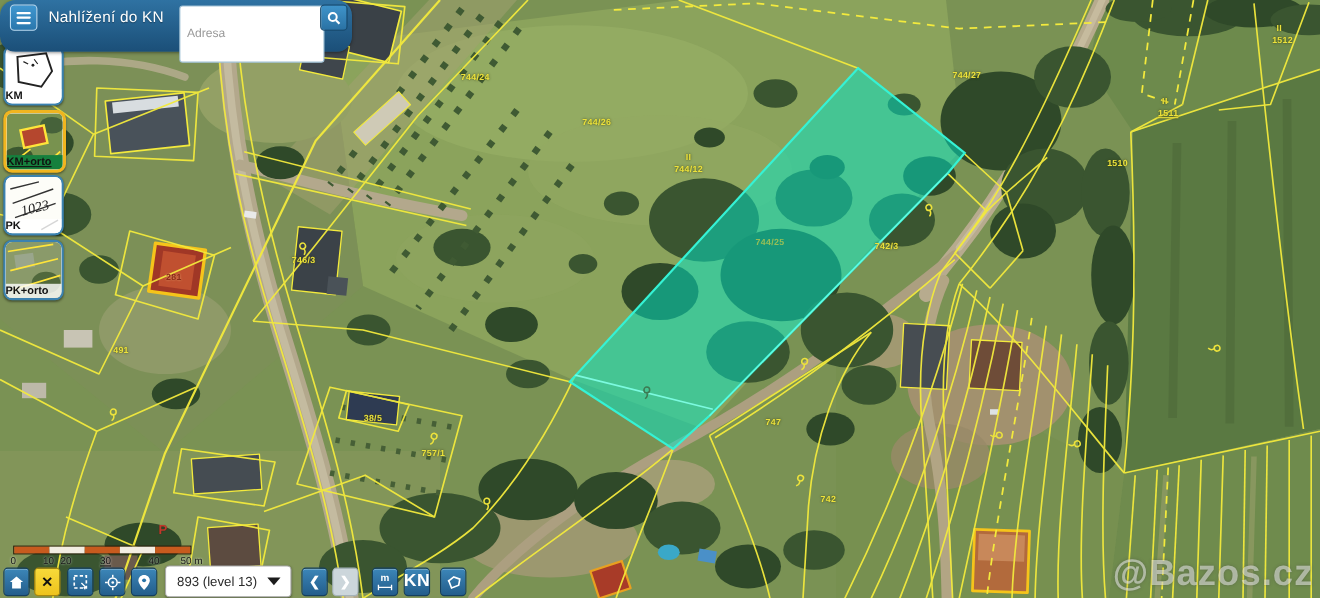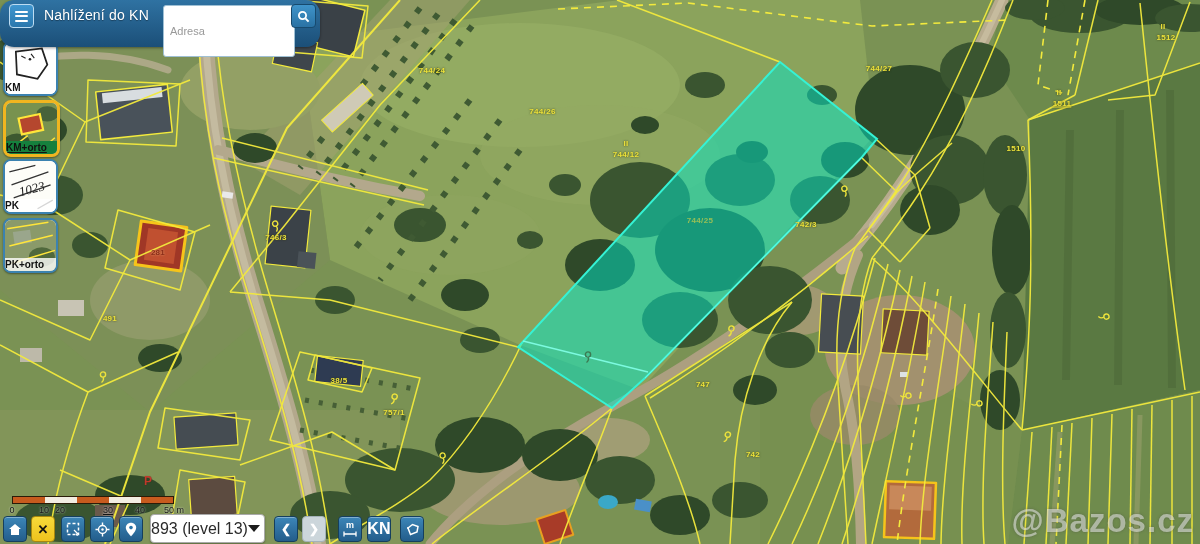--- a/index.html
+++ b/index.html
@@ -51,21 +51,21 @@
   .tb.yellow{width:24px;background:linear-gradient(#f7da3a,#eec31d);border:1px solid #a8880e;
     color:#111;font-weight:bold;font-size:13px;}
   .tb.gray{width:24px;background:#ccd6db;border:1px solid #a4b2b9;color:#fff;}
   .tb.chev{font-size:12px;font-weight:bold;}
   .kn-label{font-size:16px;font-weight:bold;color:#fff;letter-spacing:.3px;}
   .micon{display:flex;flex-direction:column;align-items:center;line-height:1;}
   .micon span{font-size:9px;font-weight:bold;color:#fff;margin-bottom:1px;}
   .zoomselect{position:absolute;left:150px;top:514px;width:113px;height:27px;background:#fff;
     border:1px solid #a9a9a9;border-radius:4px;z-index:30;cursor:pointer;
     display:flex;align-items:center;box-shadow:0 1px 2px rgba(0,0,0,.3);}
-  .zoomselect .val{font-size:16px;color:#2b2b2b;flex:1;white-space:nowrap;}
+  .zoomselect .val{font-size:12px;color:#2b2b2b;padding-left:10px;flex:1;white-space:nowrap;}
   .zoomselect .caret{width:0;height:0;border-left:6px solid transparent;border-right:6px solid transparent;
     border-top:7px solid #1c1c1c;margin-right:9px;}
 
   
   #map-labels{position:absolute;inset:0;z-index:10;pointer-events:none;}
   .plabel{position:absolute;transform:translate(-50%,-50%);font-size:8px;font-weight:bold;
     color:#ece23c;text-shadow:0 0 2px rgba(55,55,0,.9);white-space:nowrap;letter-spacing:.3px;}
   .plabel.muted{color:#a4c353;text-shadow:none;opacity:.9;}
   .plabel.red{color:#8a2c18;text-shadow:0 0 2px rgba(255,225,160,.55);}
   .psym{position:absolute;color:#ece23c;line-height:0;}
@@ -439,21 +439,21 @@
       <i></i>
       <i></i>
       <i></i>
       <i></i>
       <i></i>
     </div>
   <div>
       <span class="stick" style="left: 12px;">0</span>
       <span class="stick" style="left: 44px;">10</span>
       <span class="stick" style="left: 60px;">20</span>
-      <span class="stick" style="left: 108px; text-decoration: underline;">30</span>
+      <span class="stick" style="left: 96px; text-decoration: underline;">30</span>
       <span class="stick" style="left: 140px;">40</span>
       <span class="stick" style="left: 174px;">50 m</span>
     </div>
 
   <div class="tb blue" style="left:3px">
     <svg width="14" height="13" viewBox="0 0 14 13">
       <path d="M7,1 L13,6 L11,6 L11,12 L3,12 L3,6 L1,6 Z" fill="#fff"></path>
       </svg>
   </div>
   <div class="tb yellow" style="left:31px">✕</div>

